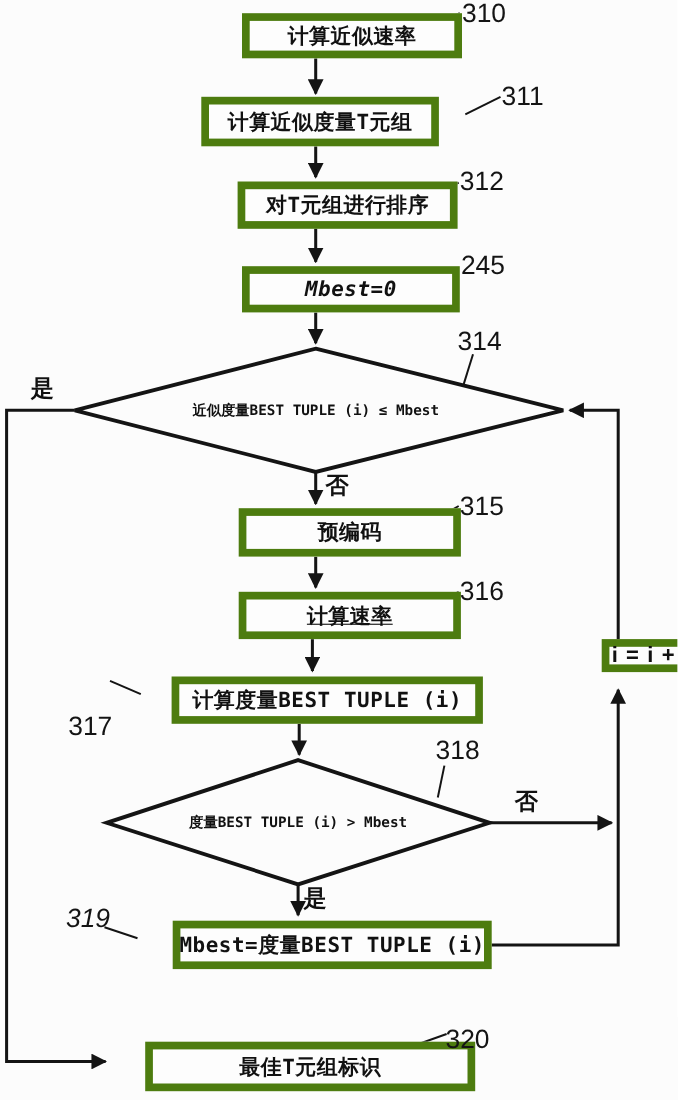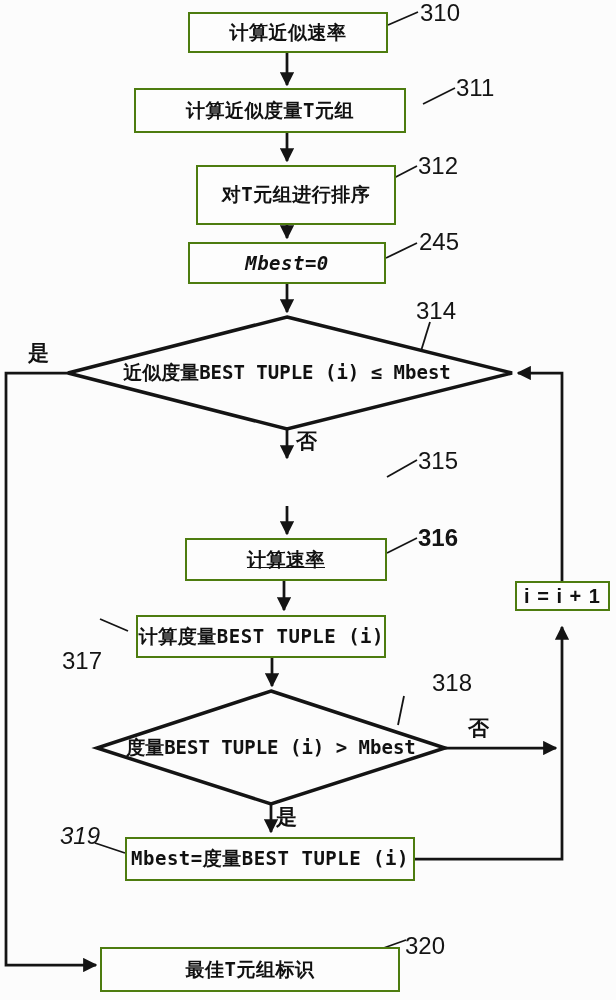--- a/index.html
+++ b/index.html
@@ -12,70 +12,71 @@
     overflow:hidden;
   }
   .layer{position:absolute;left:0;top:0;}
   .layer line,.layer polyline{stroke:#141414;fill:none;}
   .flowline{stroke-width:2.75px;}
   .leader{stroke-width:1.8px;}
   .layer polygon{fill:#fcfcfc;stroke:#141414;stroke-width:3.5px;}
   .node{
     position:absolute;
     background:#fdfdfd;
-    border:2px solid #4d7c0f;
+    border:7px solid #4d7c0f;
     display:flex;align-items:center;justify-content:center;
     box-sizing:border-box;
     text-align:center;
+    margin-left:32px;
   }
   .node-text{
     font-family:"DejaVu Sans Mono","Liberation Mono",monospace;
     font-weight:bold;
     font-size:19px;
     white-space:pre;
     letter-spacing:.5px;
   }
   .diamond-text{
     position:absolute;
     display:flex;align-items:center;justify-content:center;
     text-align:center;
     font-family:"DejaVu Sans Mono","Liberation Mono",monospace;
-    font-weight:bold;font-size:19px;white-space:pre;
+    font-weight:bold;font-size:13px;white-space:pre;
   }
   .ref{
     position:absolute;
     font-family:"Liberation Sans","DejaVu Sans",sans-serif;
     font-size:24px;line-height:1;color:#141414;text-align:center;
   }
   .branch{
     position:absolute;
     font-weight:bold;font-size:21px;line-height:1;color:#111;
   }
   .incr-text{
     font-family:"Liberation Sans","DejaVu Sans",sans-serif;
     font-weight:bold;font-size:20px;letter-spacing:1px;
   }
   
   #b310{left:188px;top:12px;width:200px;height:41px;}
-  #b311{left:134px;top:88px;width:272px;height:45px;}
-  #b312{left:196px;top:165px;width:200px;height:60px;}
+  #b311{left:151px;top:88px;width:216px;height:45px;}
+  #b312{left:184px;top:165px;width:200px;height:43px;}
   #b313{left:188px;top:242px;width:198px;height:42px;font-style:italic;}
   #b315{left:185px;top:462px;width:202px;height:44px;}
   #b316{left:185px;top:538px;width:202px;height:43px;text-decoration:underline;}
-  #b317{left:136px;top:615px;width:250px;height:43px;justify-content:flex-end;}
+  #b317{left:124px;top:615px;width:283px;height:43px;}
   #b319{left:125px;top:837px;width:290px;height:44px;}
   #b320{left:100px;top:947px;width:300px;height:45px;}
   #bincr{left:515px;top:581px;width:95px;height:30px;}
   #t314{left:80px;top:352px;width:414px;height:42px;}
   #t318{left:100px;top:727px;width:342px;height:42px;}
   #r310{left:420px;top:1px;}   #r311{left:456px;top:76px;}
   #r312{left:418px;top:154px;} #r313{left:419px;top:230px;}
   #r314{left:416px;top:299px;} #r315{left:418px;top:449px;}
-  #r316{left:418px;top:526px;font-weight:bold;} #r317{left:62px;top:601px;margin-top:48px;}
-  #r318{left:396px;top:671px;margin-left:36px;} #r319{left:60px;top:824px;font-style:italic;}
+  #r316{left:418px;top:526px;} #r317{left:62px;top:601px;margin-top:48px;}
+  #r318{left:396px;top:671px;} #r319{left:60px;top:824px;font-style:italic;}
   #r320{left:405px;top:934px;}
   #yes314{left:28px;top:343px;}  #no314{left:296px;top:431px;}
   #no318{left:468px;top:718px;}  #yes318{left:276px;top:807px;}
 </style>
 </head>
 <body>
 
 <div class="fig">
 
   <svg class="layer" width="616" height="1000" viewBox="0 0 616 1000">
@@ -124,20 +125,23 @@
   </div>
   <div class="node" id="b311">
     <span class="node-text">计算近似度量T元组</span>
   </div>
   <div class="node" id="b312">
     <span class="node-text">对T元组进行排序</span>
   </div>
   <div class="node" id="b313">
     <span class="node-text">Mbest=0</span>
   </div>
+  <div class="node" id="b315">
+    <span class="node-text">预编码</span>
+  </div>
   <div class="node" id="b316">
     <span class="node-text">计算速率</span>
   </div>
   <div class="node" id="b317">
     <span class="node-text">计算度量BEST TUPLE (i)</span>
   </div>
   <div class="node" id="b319">
     <span class="node-text">Mbest=度量BEST TUPLE (i)</span>
   </div>
   <div class="node" id="b320">

